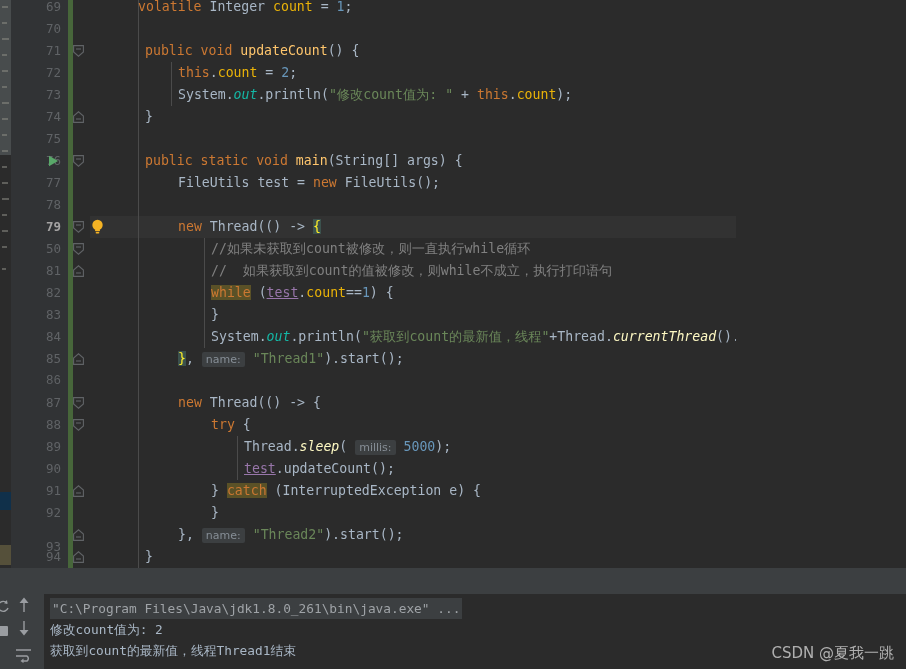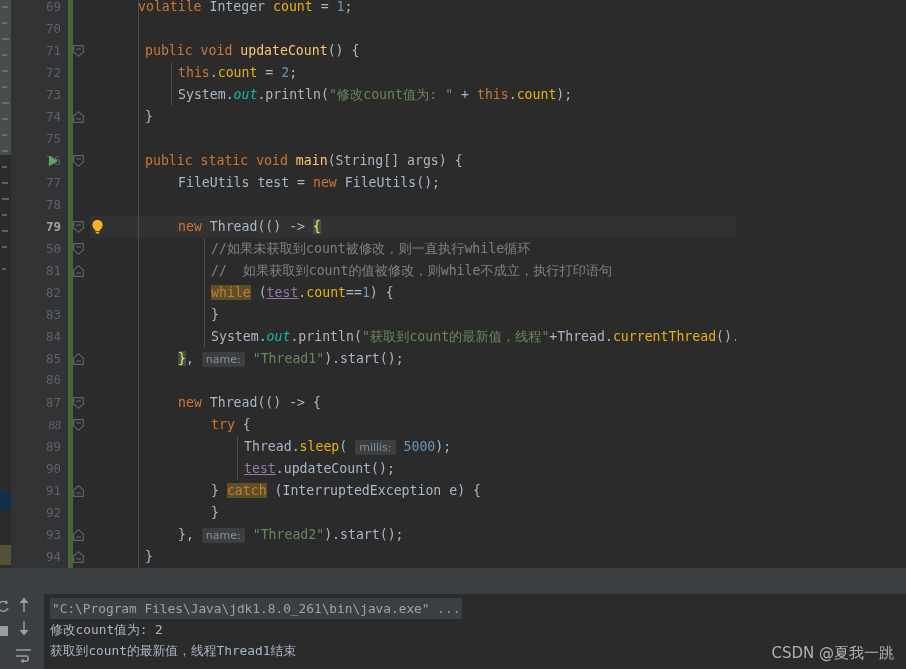--- a/index.html
+++ b/index.html
@@ -87,21 +87,21 @@
 
   
   .kw   { color: #cc7832; }
   .str  { color: #6a8759; }
   .num  { color: #6897bb; }
   .cmt  { color: #808080; text-align: right; }
   .fld  { color: #eab308; }
   .mtd  { color: #ffc66d; }
   .typ  { color: #a9b7c6; }
   .ital { font-style: italic; color: #14b8a6; }
-  .mital{ color: #eab308; }
+  .mital{ font-style: italic; color: #fef9c3; }
   .var-u { color: #9876aa; text-decoration: underline; text-decoration-color:#9876aa;}
   .hl-kw { background: #5a5127; color:#cc7832; }
   .hl-brace { background: #3b514d; color:#ffef28; }
   .param-hint {
     background: #3c3f41; color: #868e96; font-size: 11px;
     padding: 1px 4px; border-radius: 2px;
     font-family: "DejaVu Sans","Liberation Sans",sans-serif;
   }
 
   
@@ -199,26 +199,26 @@
         <div class="lnum" style="top: 194px;">78</div>
         <div class="lnum current" style="top: 216px;">79</div>
         <div class="lnum" style="top: 238px;">50</div>
         <div class="lnum" style="top: 260px;">81</div>
         <div class="lnum" style="top: 282px;">82</div>
         <div class="lnum" style="top: 304px;">83</div>
         <div class="lnum" style="top: 326px;">84</div>
         <div class="lnum" style="top: 348px;">85</div>
         <div class="lnum" style="top: 370px; font-family: Liberation Mono, monospace;">86</div>
         <div class="lnum" style="top: 392px;">87</div>
-        <div class="lnum" style="top: 414px; font-family: Liberation Serif, serif;">88</div>
+        <div class="lnum" style="top: 414px;">88</div>
         <div class="lnum" style="top: 436px;">89</div>
         <div class="lnum" style="top: 458px;">90</div>
         <div class="lnum" style="top: 480px;">91</div>
         <div class="lnum" style="top: 502px;">92</div>
-        <div class="lnum" style="top: 524px;">93</div>
+        <div class="lnum" style="top: 536px;">93</div>
         <div class="lnum" style="top: 546px;">94</div>
       </div>
 
     <div class="changebar" style="top:0px;height:568px;"></div>
 
     <div class="foldcol">
         <div class="fold" style="top: 40px;">
           <svg width="11" height="12" viewBox="0 0 11 12">
             <path d="M0.6 0.6 H10.4 V7 L5.5 11.2 L0.6 7 Z" fill="none" stroke="#606366" stroke-width="1.1"></path>
             <line x1="3" y1="4" x2="8" y2="4" stroke="#606366" stroke-width="1.1"></line>

